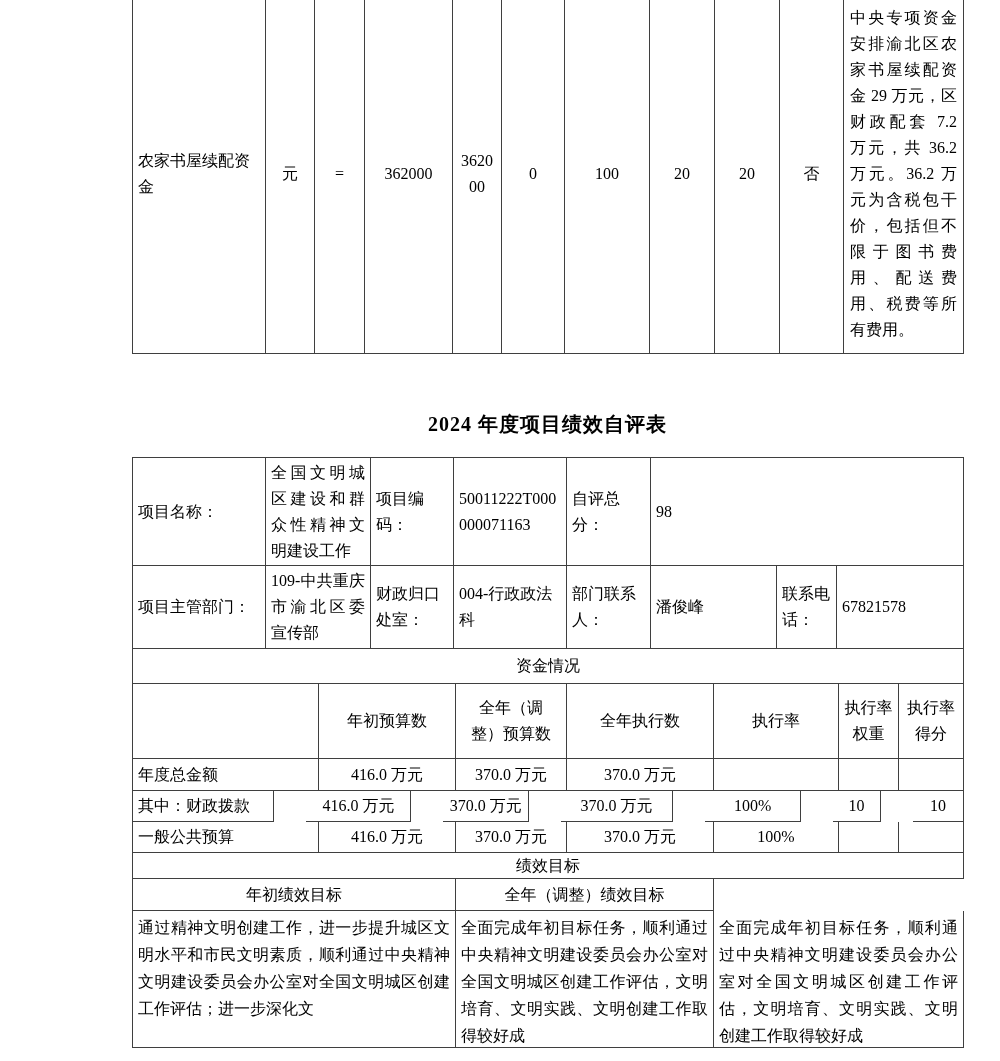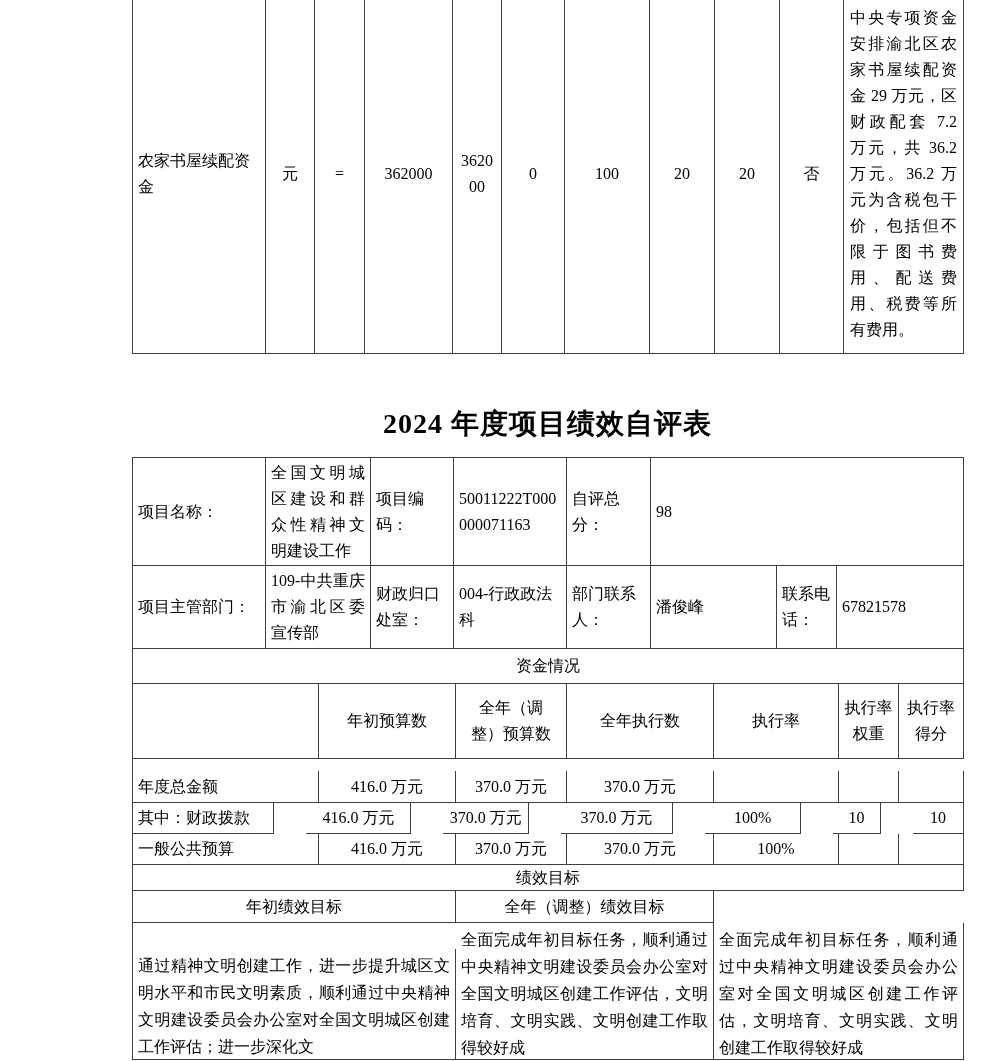--- a/index.html
+++ b/index.html
@@ -40,21 +40,21 @@
   .pre > div { white-space: pre-line; }
   .note { padding: 3px 6px; }
   .goalcell { line-height: 27px; padding-top: 3px; }
   .doc-title {
     position: absolute;
     left: 132px;
     width: 831px;
     top: 401px;
     height: 46px;
     text-align: center;
-    font-size: 28px;
+    font-size: 20px;
     font-weight: bold;
     line-height: 46px;
     letter-spacing: 1px;
   }
 </style>
 </head>
 <body>
 
 <div class="page">
 
@@ -172,21 +172,21 @@
           <div>执行率</div>
         </div>
       <div class="c ctr" style="width:60px;">
           <div>执行率权重</div>
         </div>
       <div class="c ctr" style="width:65px;">
           <div>执行率得分</div>
         </div>
     </div>
 
-    <div class="row" style="height:32px;margin-top:12px;">
+    <div class="row" style="height:32px;">
       <div class="c" style="width:186px;">
           <div>年度总金额</div>
         </div>
       <div class="c ctr" style="width:137px;">
           <div>416.0 万元</div>
         </div>
       <div class="c ctr" style="width:111px;">
           <div>370.0 万元</div>
         </div>
       <div class="c ctr" style="width:147px;">
@@ -260,21 +260,21 @@
     <div class="row" style="height:32px;">
       <div class="c ctr" style="width:323px;">
           <div>年初绩效目标</div>
         </div>
       <div class="c ctr" style="width:258px;">
           <div>全年（调整）绩效目标</div>
         </div>
     </div>
 
     <div class="row" style="height:137px;">
-      <div class="c top j goalcell" style="width:323px;margin-top:26px;">
+      <div class="c top j goalcell" style="width:323px;">
           <div>通过精神文明创建工作，进一步提升城区文明水平和市民文明素质，顺利通过中央精神文明建设委员会办公室对全国文明城区创建工作评估；进一步深化文</div>
         </div>
       <div class="c top j goalcell" style="width:258px;">
           <div>全面完成年初目标任务，顺利通过中央精神文明建设委员会办公室对全国文明城区创建工作评估，文明培育、文明实践、文明创建工作取得较好成</div>
         </div>
       <div class="c top j goalcell" style="width:250px;">
           <div>全面完成年初目标任务，顺利通过中央精神文明建设委员会办公室对全国文明城区创建工作评估，文明培育、文明实践、文明创建工作取得较好成</div>
         </div>
     </div>
 

